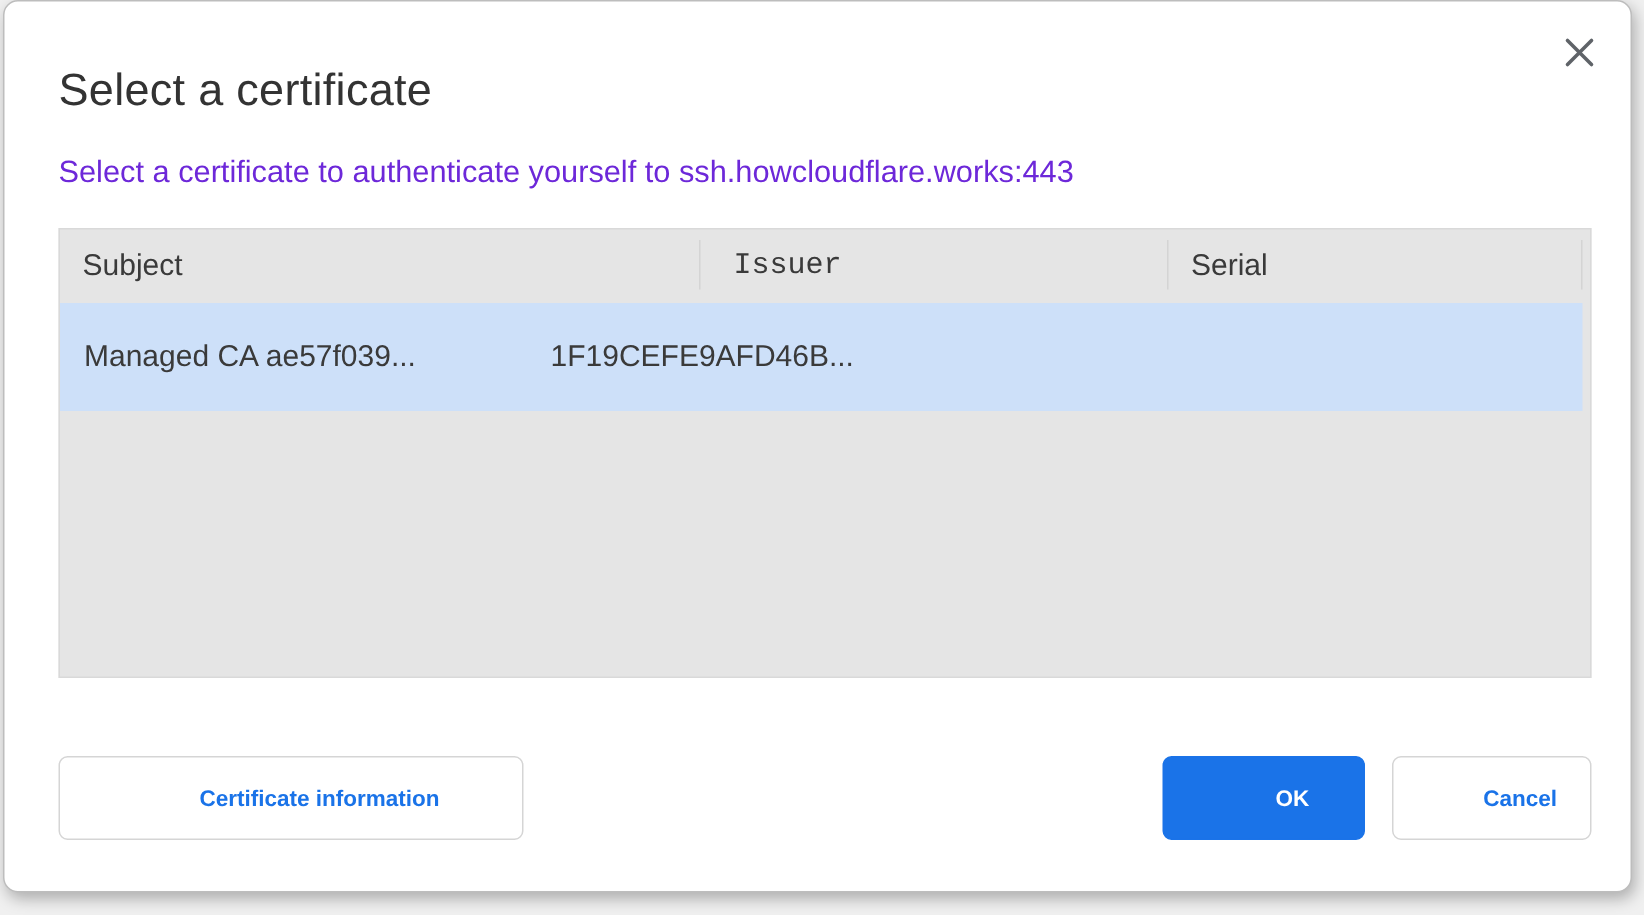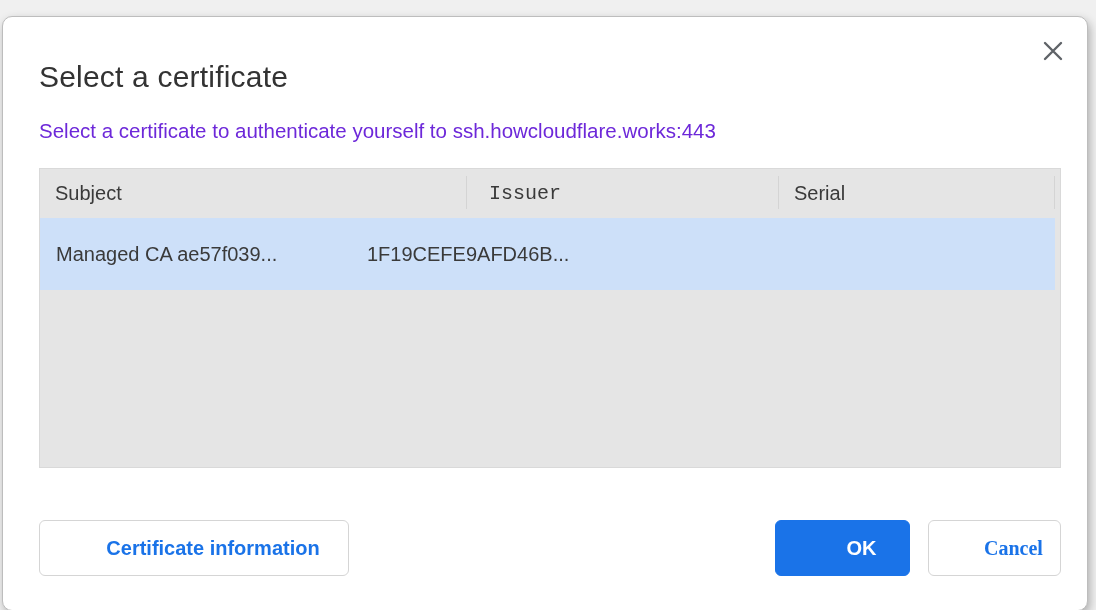--- a/index.html
+++ b/index.html
@@ -7,21 +7,21 @@
     padding: 0;
     width: 1096px;
     height: 610px;
     background: #f0f0f0;
     font-family: "Liberation Sans", "DejaVu Sans", sans-serif;
     overflow: hidden;
   }
   .dialog {
     position: absolute;
     left: 2px;
-    top: 16px;
+    top: 0;
     width: 1086px;
     height: 595px;
     background: #ffffff;
     border: 1px solid #bdbdbd;
     border-radius: 10px;
     box-shadow: 2px 4px 10px rgba(0,0,0,0.28);
     box-sizing: border-box;
   }
   .close-btn {
     position: absolute;
@@ -113,21 +113,21 @@
     border-radius: 4px;
     padding-left: 17px;
   }
   .td.col-issuer { width: 312px; padding-left: 16px; }
   .td.col-serial { width: 276px; padding-left: 15px; }
   .btn {
     position: absolute;
     top: 503px;
     height: 56px;
     border-radius: 6px;
-    font-size: 20px;
+    font-size: 15px;
     font-weight: 700;
     font-family: "Liberation Sans", "DejaVu Sans", sans-serif;
     display: flex;
     align-items: center;
     justify-content: center;
     cursor: pointer;
     box-sizing: border-box;
     padding-left: 44px;
   }
   .btn-outline {
@@ -142,21 +142,20 @@
   .btn-ok {
     left: 772px;
     width: 135px;
     background: #1a73e8;
     border: 1px solid #1a73e8;
     color: #ffffff;
   }
   .btn-cancel {
     left: 925px;
     width: 133px;
-    font-family: Liberation Serif, serif;
   }
 </style>
 </head>
 <body>
 
 <div class="dialog">
 
   <button class="close-btn" aria-label="Close">
     <span style="display:flex;">
       <svg width="22" height="22" viewBox="0 0 22 22">

